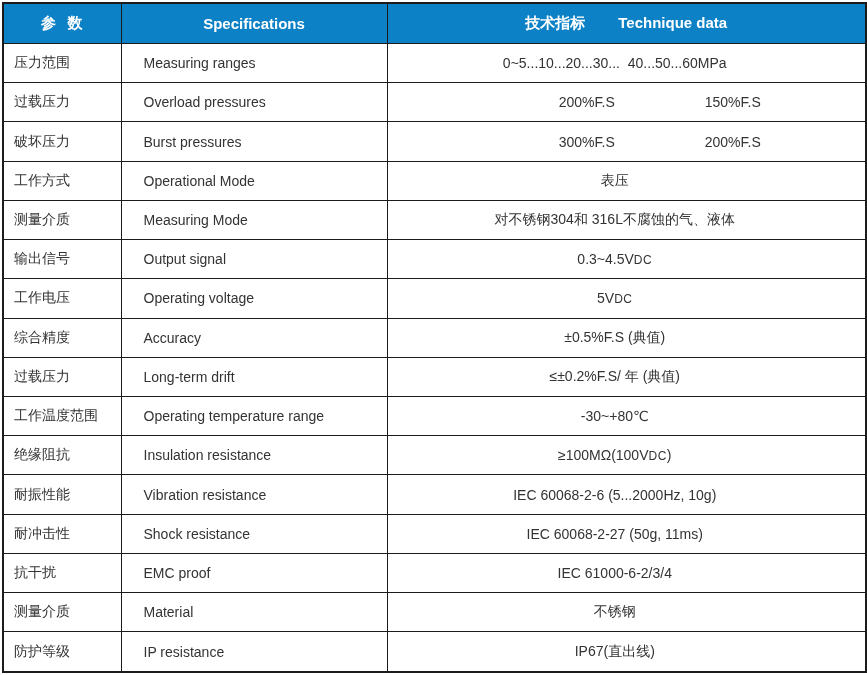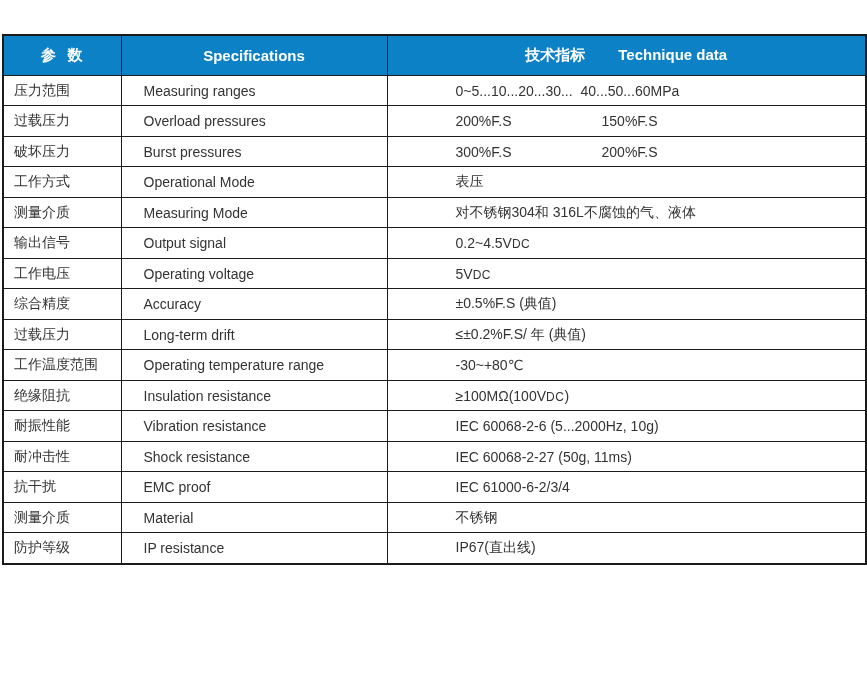--- a/index.html
+++ b/index.html
@@ -13,23 +13,22 @@
   }
   .table-wrap {
     position: absolute;
     left: 2px;
     top: 2px;
   }
   table.spec-table {
     border-collapse: collapse;
     table-layout: fixed;
     width: 863px;
-    height: 531px;
+    height: 671px;
     border: 2px solid #1b1b1b;
-    margin-top: 32px;
   }
   .spec-table th, .spec-table td {
     border: 1px solid #1b1b1b;
     margin: 0;
     overflow: hidden;
   }
   .spec-table thead th {
     background: #0d81c6;
     color: #ffffff;
     font-weight: bold;
@@ -44,21 +43,21 @@
   }
   .h-en { margin-left: 33px; }
   .spec-table td {
     color: #333333;
     font-size: 14px;
     vertical-align: middle;
     background: #ffffff;
   }
   td.col-param  { padding-left: 10px; }
   td.col-spec   { padding-left: 22px; }
-  td.col-value  { padding-left: 68px; }
+  td.col-value  { padding-left: 68px; text-align: center; }
   .val  { white-space: pre; }
   .sc   { font-size: 12px; letter-spacing: 0.5px; }
   .v2   { margin-left: 90px; white-space: pre; }
 </style>
 </head>
 <body>
 
 <div class="table-wrap">
   <table class="spec-table">
     <colgroup>
@@ -97,21 +96,21 @@
         <td class="col-value"><span class="val">表压</span><span class="sc"></span><span class="val"></span><span class="v2"></span></td>
       </tr>
       <tr>
         <td class="col-param">测量介质</td>
         <td class="col-spec">Measuring Mode</td>
         <td class="col-value"><span class="val">对不锈钢304和 316L不腐蚀的气、液体</span><span class="sc"></span><span class="val"></span><span class="v2"></span></td>
       </tr>
       <tr>
         <td class="col-param">输出信号</td>
         <td class="col-spec">Output signal</td>
-        <td class="col-value"><span class="val">0.2~4.5V</span><span class="sc">DC</span><span class="val"></span><span class="v2"></span></td>
+        <td class="col-value"><span class="val">0.3~4.5V</span><span class="sc">DC</span><span class="val"></span><span class="v2"></span></td>
       </tr>
       <tr>
         <td class="col-param">工作电压</td>
         <td class="col-spec">Operating voltage</td>
         <td class="col-value"><span class="val">5V</span><span class="sc">DC</span><span class="val"></span><span class="v2"></span></td>
       </tr>
       <tr>
         <td class="col-param">综合精度</td>
         <td class="col-spec">Accuracy</td>
         <td class="col-value"><span class="val">±0.5%F.S (典值)</span><span class="sc"></span><span class="val"></span><span class="v2"></span></td>

